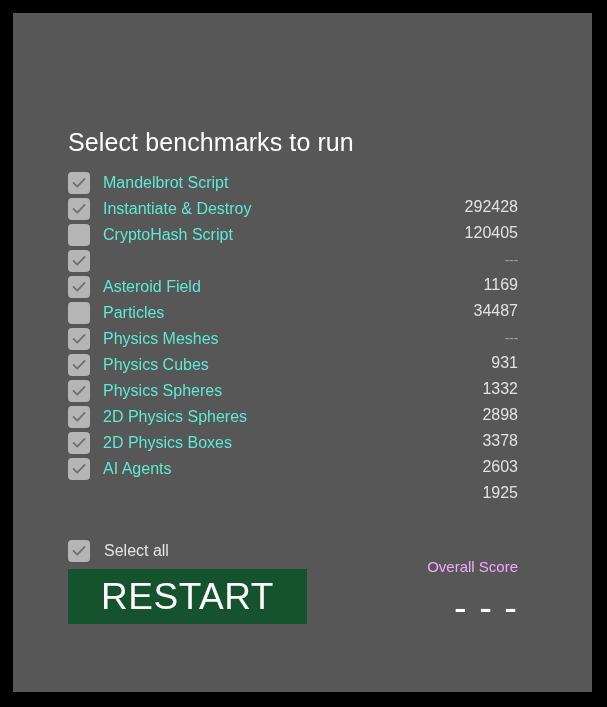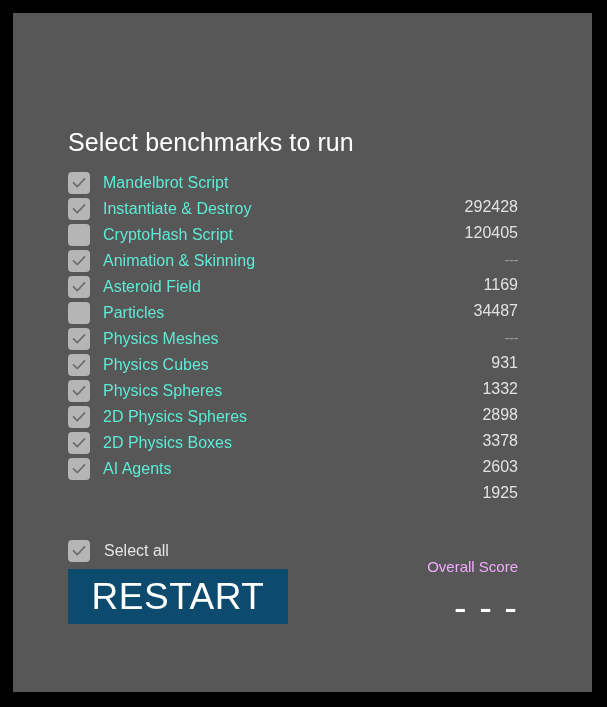--- a/index.html
+++ b/index.html
@@ -129,23 +129,23 @@
     letter-spacing: 1px;
     white-space: nowrap;
     line-height: 1;
   }
 
   
   #restart-button {
     position: absolute;
     left: 55px;
     top: 556px;
-    width: 220px;
+    width: 239px;
     height: 55px;
-    background: #0c4a6e;
+    background: #14532d;
     border: none;
     padding: 0;
     display: flex;
     align-items: center;
     justify-content: center;
     cursor: pointer;
     font-family: "Liberation Sans", sans-serif;
   }
   #restart-button-label {
     font-size: 37px;
@@ -184,21 +184,20 @@
         <div class="checkbox"></div>
         <span class="row-label">CryptoHash Script</span>
         <span class="row-value empty">---</span>
       </div>
       <div class="benchmark-row">
         <div class="checkbox checked">
           <svg class="tick" viewBox="0 0 22 22">
             <path d="M5.5 10.8 L9.3 14.6 L16.6 6.9" fill="none" stroke="#6e6e6e" stroke-width="1.7" stroke-linecap="round" stroke-linejoin="round"></path>
           </svg>
         </div>
-        <span class="row-label">Animation &amp; Skinning</span>
         <span class="row-value">1169</span>
       </div>
       <div class="benchmark-row">
         <div class="checkbox checked">
           <svg class="tick" viewBox="0 0 22 22">
             <path d="M5.5 10.8 L9.3 14.6 L16.6 6.9" fill="none" stroke="#6e6e6e" stroke-width="1.7" stroke-linecap="round" stroke-linejoin="round"></path>
           </svg>
         </div>
         <span class="row-label">Asteroid Field</span>
         <span class="row-value">34487</span>

